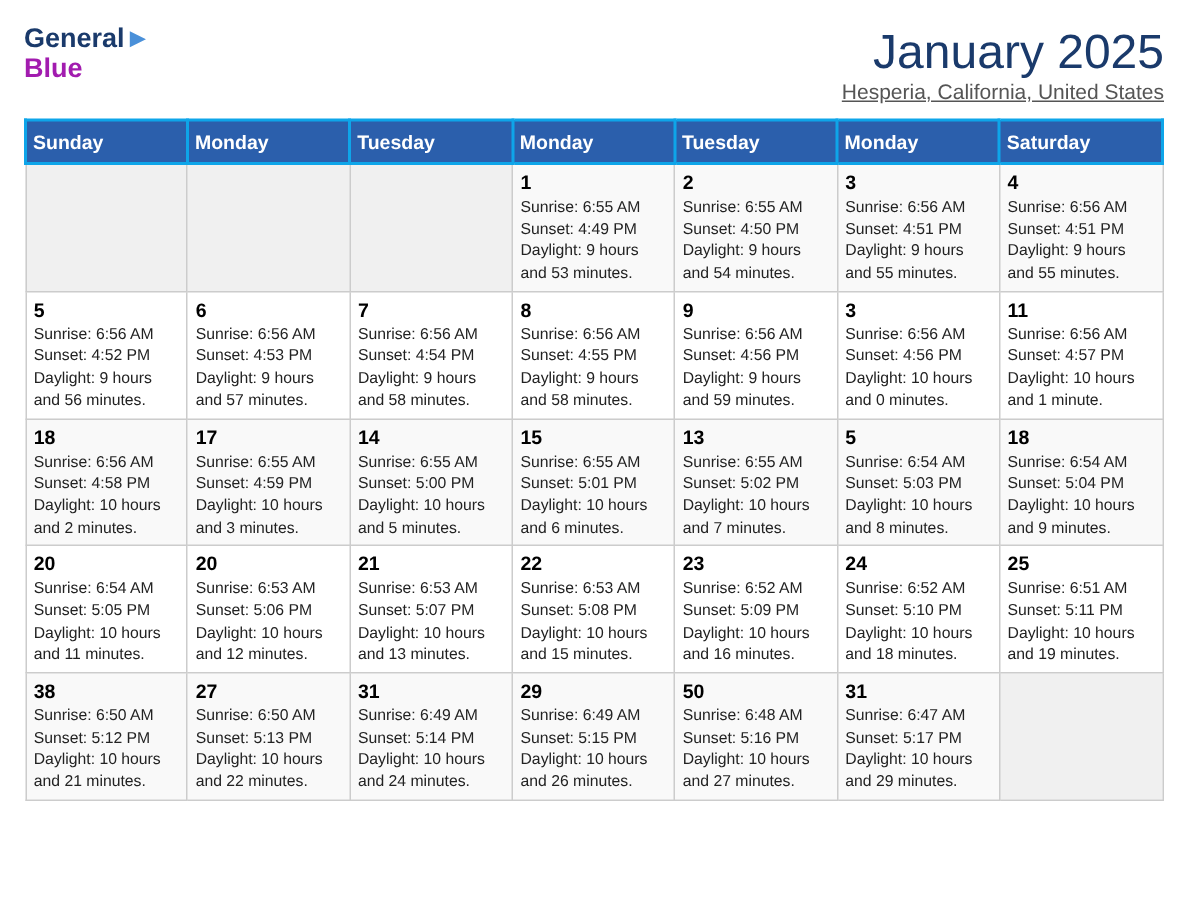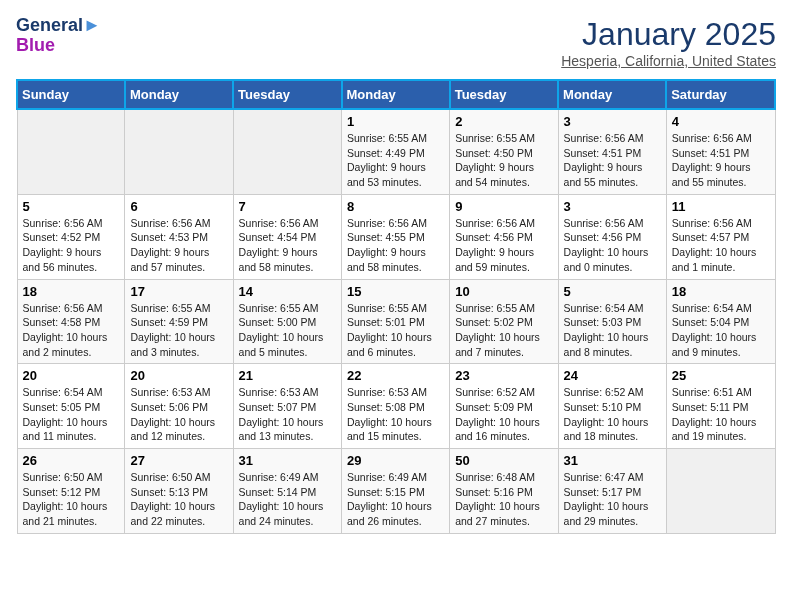--- a/index.html
+++ b/index.html
@@ -178,21 +178,21 @@
         </td>
         <td>
           <span class="day-num">14</span>
           <div class="day-info">Sunrise: 6:55 AM<br>Sunset: 5:00 PM<br>Daylight: 10 hours and 5 minutes.</div>
         </td>
         <td>
           <span class="day-num">15</span>
           <div class="day-info">Sunrise: 6:55 AM<br>Sunset: 5:01 PM<br>Daylight: 10 hours and 6 minutes.</div>
         </td>
         <td>
-          <span class="day-num">10</span>
+          <span class="day-num">13</span>
           <div class="day-info">Sunrise: 6:55 AM<br>Sunset: 5:02 PM<br>Daylight: 10 hours and 7 minutes.</div>
         </td>
         <td>
           <span class="day-num">5</span>
           <div class="day-info">Sunrise: 6:54 AM<br>Sunset: 5:03 PM<br>Daylight: 10 hours and 8 minutes.</div>
         </td>
         <td>
           <span class="day-num">18</span>
           <div class="day-info">Sunrise: 6:54 AM<br>Sunset: 5:04 PM<br>Daylight: 10 hours and 9 minutes.</div>
         </td>
@@ -222,21 +222,21 @@
           <span class="day-num">24</span>
           <div class="day-info">Sunrise: 6:52 AM<br>Sunset: 5:10 PM<br>Daylight: 10 hours and 18 minutes.</div>
         </td>
         <td>
           <span class="day-num">25</span>
           <div class="day-info">Sunrise: 6:51 AM<br>Sunset: 5:11 PM<br>Daylight: 10 hours and 19 minutes.</div>
         </td>
       </tr>
       <tr>
         <td>
-          <span class="day-num">26</span>
+          <span class="day-num">38</span>
           <div class="day-info">Sunrise: 6:50 AM<br>Sunset: 5:12 PM<br>Daylight: 10 hours and 21 minutes.</div>
         </td>
         <td>
           <span class="day-num">27</span>
           <div class="day-info">Sunrise: 6:50 AM<br>Sunset: 5:13 PM<br>Daylight: 10 hours and 22 minutes.</div>
         </td>
         <td>
           <span class="day-num">31</span>
           <div class="day-info">Sunrise: 6:49 AM<br>Sunset: 5:14 PM<br>Daylight: 10 hours and 24 minutes.</div>
         </td>

